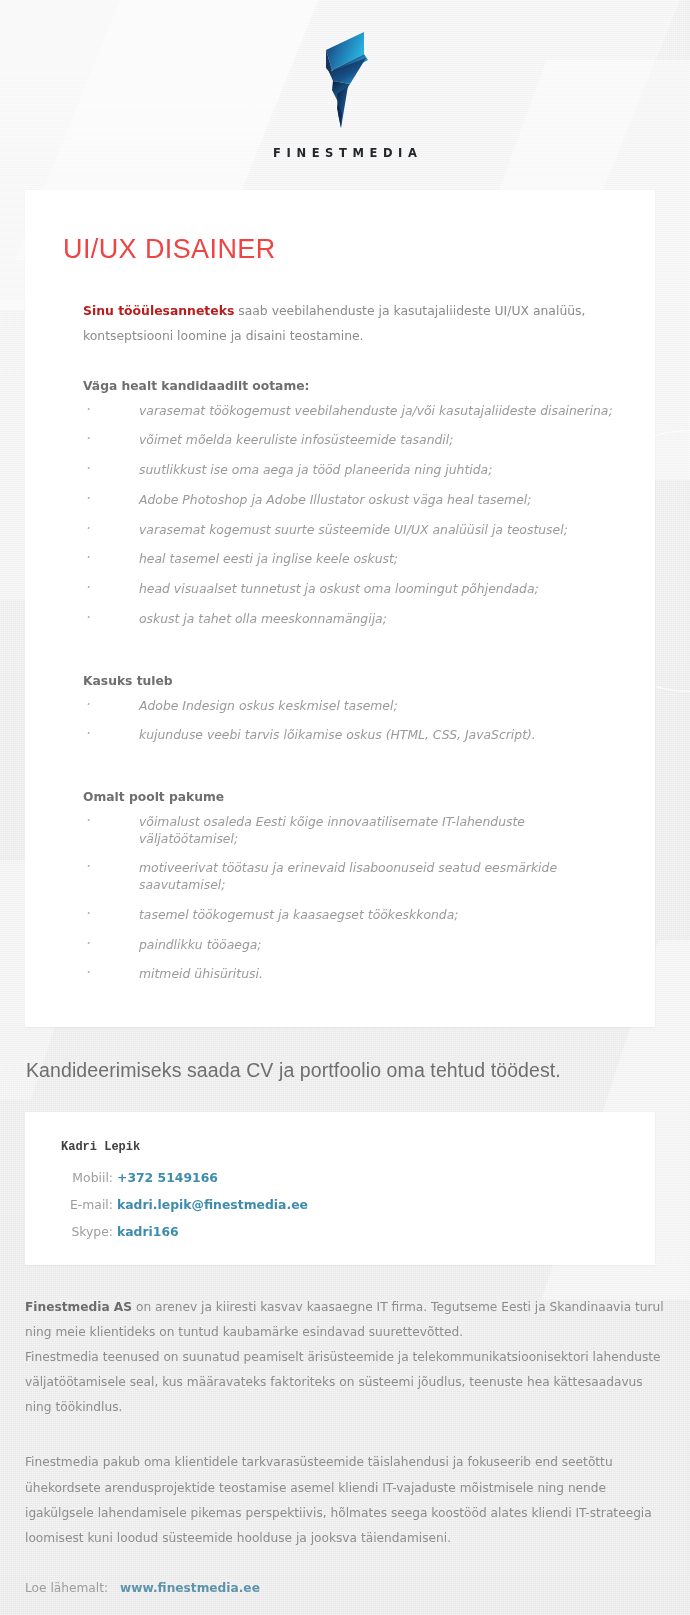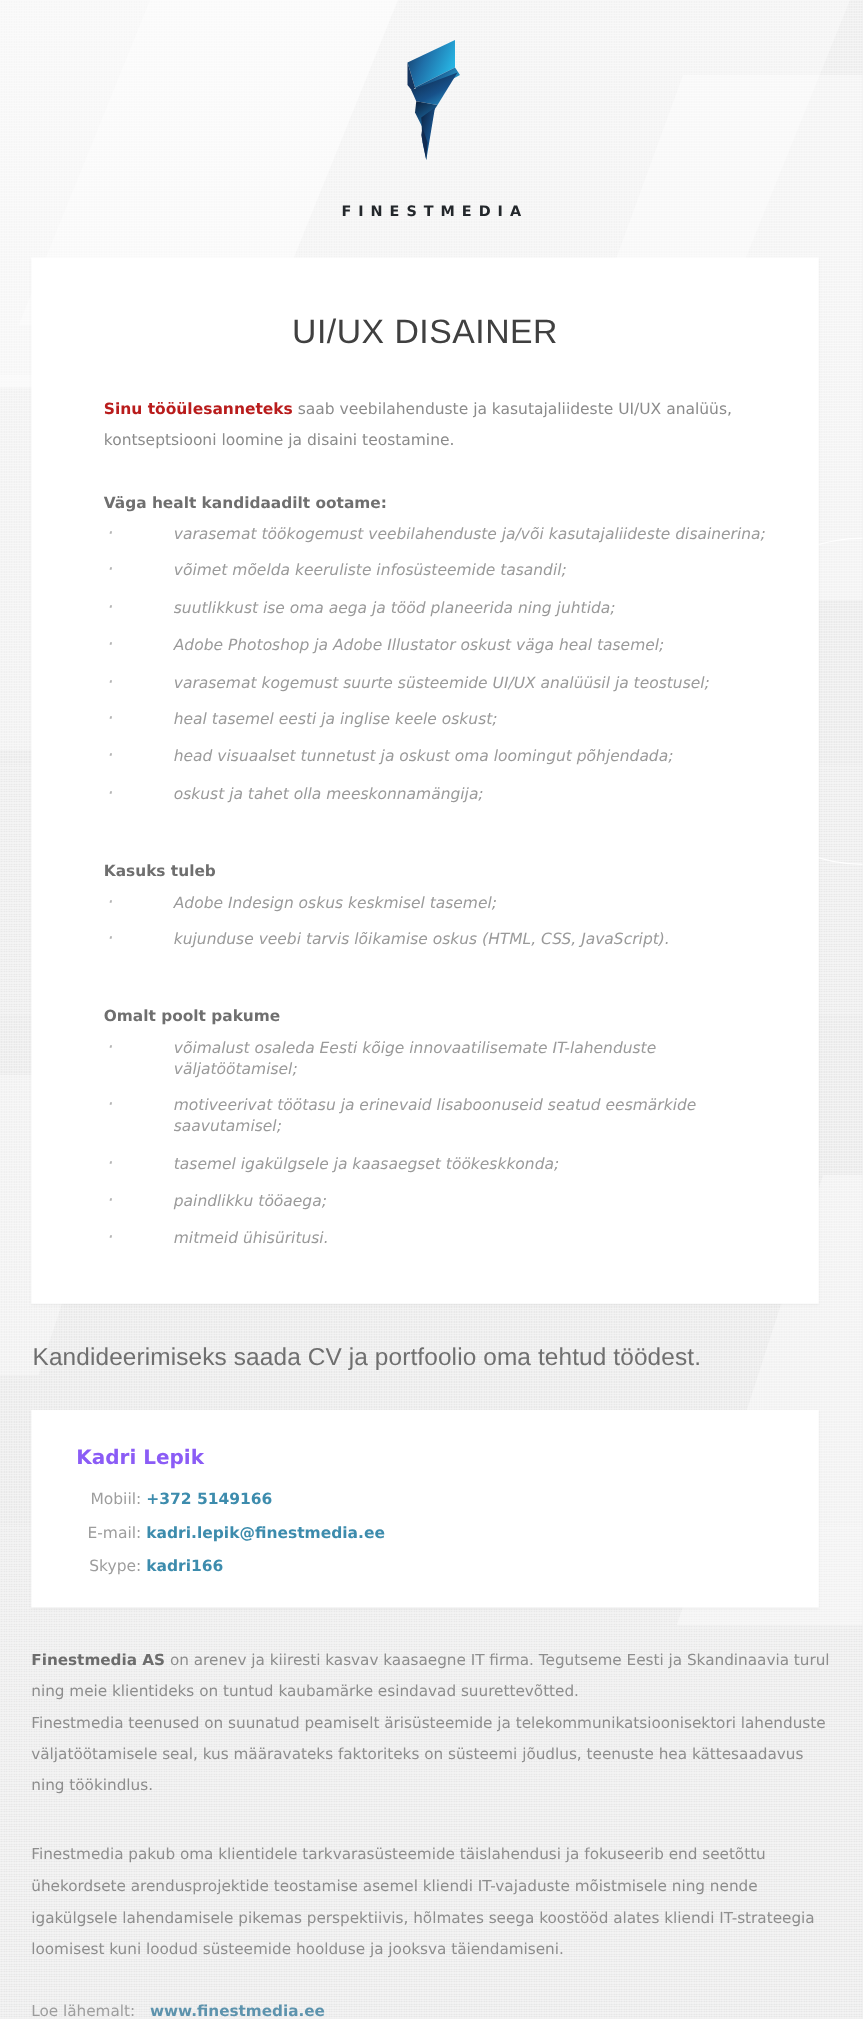--- a/index.html
+++ b/index.html
@@ -84,39 +84,38 @@
 
   
   .logo-block {
     padding-top: 28px;
     display: flex;
     flex-direction: column;
     align-items: center;
   }
   .logo-mark { width: 86px; height: 106px; display: block; }
   .logo-word {
-    margin-top: 28px;
+    margin-top: 12px;
     font-size: 11.5px;
     letter-spacing: 5.6px;
     color: #23272b;
     font-weight: 700;
     text-indent: 5.6px;
   }
 
   
   .card {
     position: relative;
     margin: 30px 35px 0 25px;
     background: #ffffff;
     padding: 40px 38px 44px 38px;
     box-shadow: 0 1px 2px rgba(0,0,0,.045);
   }
   .job-title {
-    text-align: center;
-    color: #404040;
+    color: #ef4444;
     font-size: 27px;
     font-weight: 400;
     letter-spacing: .4px;
     margin: 4px 0 34px 0;
     font-family: "Liberation Sans", sans-serif;
   }
   .intro {
     font-size: 12.4px;
     line-height: 2.0;
     color: #8b8b8b;
@@ -173,24 +172,25 @@
   }
 
   
   .contact-card {
     margin: 28px 35px 0 25px;
     background: #ffffff;
     padding: 24px 32px 26px 32px;
     box-shadow: 0 1px 2px rgba(0,0,0,.04);
   }
   .contact-name {
-    font-size: 16px;
+    font-size: 12px;
     font-weight: 700;
-    color: #8b5cf6;
+    color: #404040;
     margin: 4px 0 16px 4px;
+    font-family: Liberation Mono, monospace;
   }
   .crow {
     display: flex;
     margin-bottom: 12px;
     font-size: 12.4px;
     margin-left: 4px;
   }
   .crow:last-child { margin-bottom: 0; }
   .clabel { color: #9d9d9d; min-width: 52px; text-align: right; }
   .cvalue { color: #3d8cad; font-weight: 700; margin-left: 4px; }
@@ -294,21 +294,21 @@
         <li>Adobe Indesign oskus keskmisel tasemel;</li>
         <li>kujunduse veebi tarvis lõikamise oskus (HTML, CSS, JavaScript).</li>
       </ul>
     </div>
 
     <div class="sec">
       <div class="sec-head">Omalt poolt pakume</div>
       <ul class="blist">
         <li>võimalust osaleda Eesti kõige innovaatilisemate IT-lahenduste väljatöötamisel;</li>
         <li>motiveerivat töötasu ja erinevaid lisaboonuseid seatud eesmärkide saavutamisel;</li>
-        <li>tasemel igakülgsele ja kaasaegset töökeskkonda;</li>
+        <li>tasemel töökogemust ja kaasaegset töökeskkonda;</li>
         <li>paindlikku tööaega;</li>
         <li>mitmeid ühisüritusi.</li>
       </ul>
     </div>
 
   </div>
 
   <div class="cta">Kandideerimiseks saada CV ja portfoolio oma tehtud töödest.</div>
 
   <div class="contact-card">

